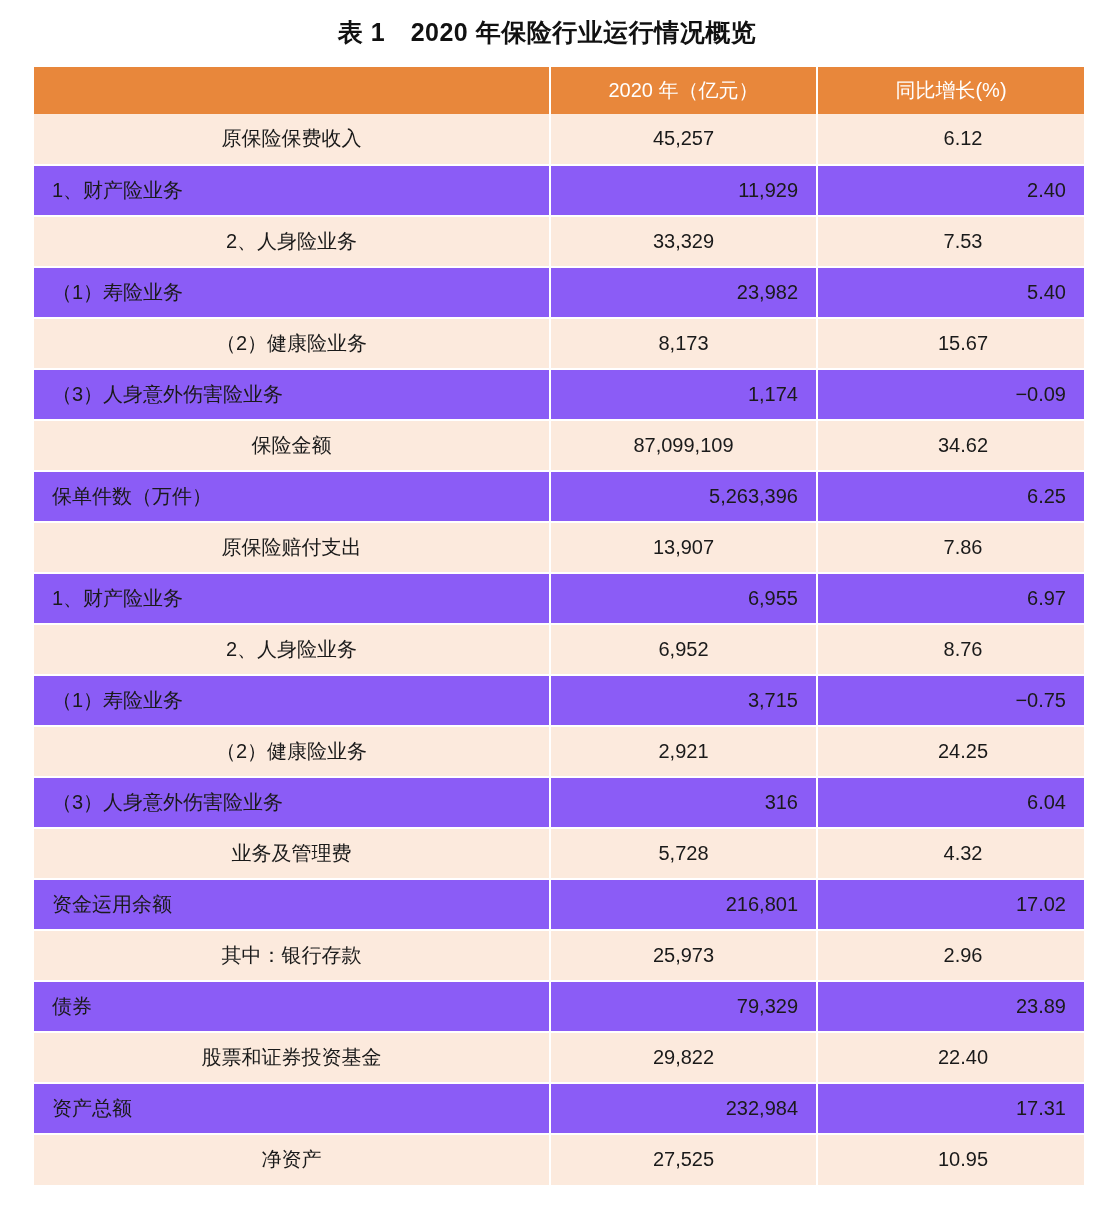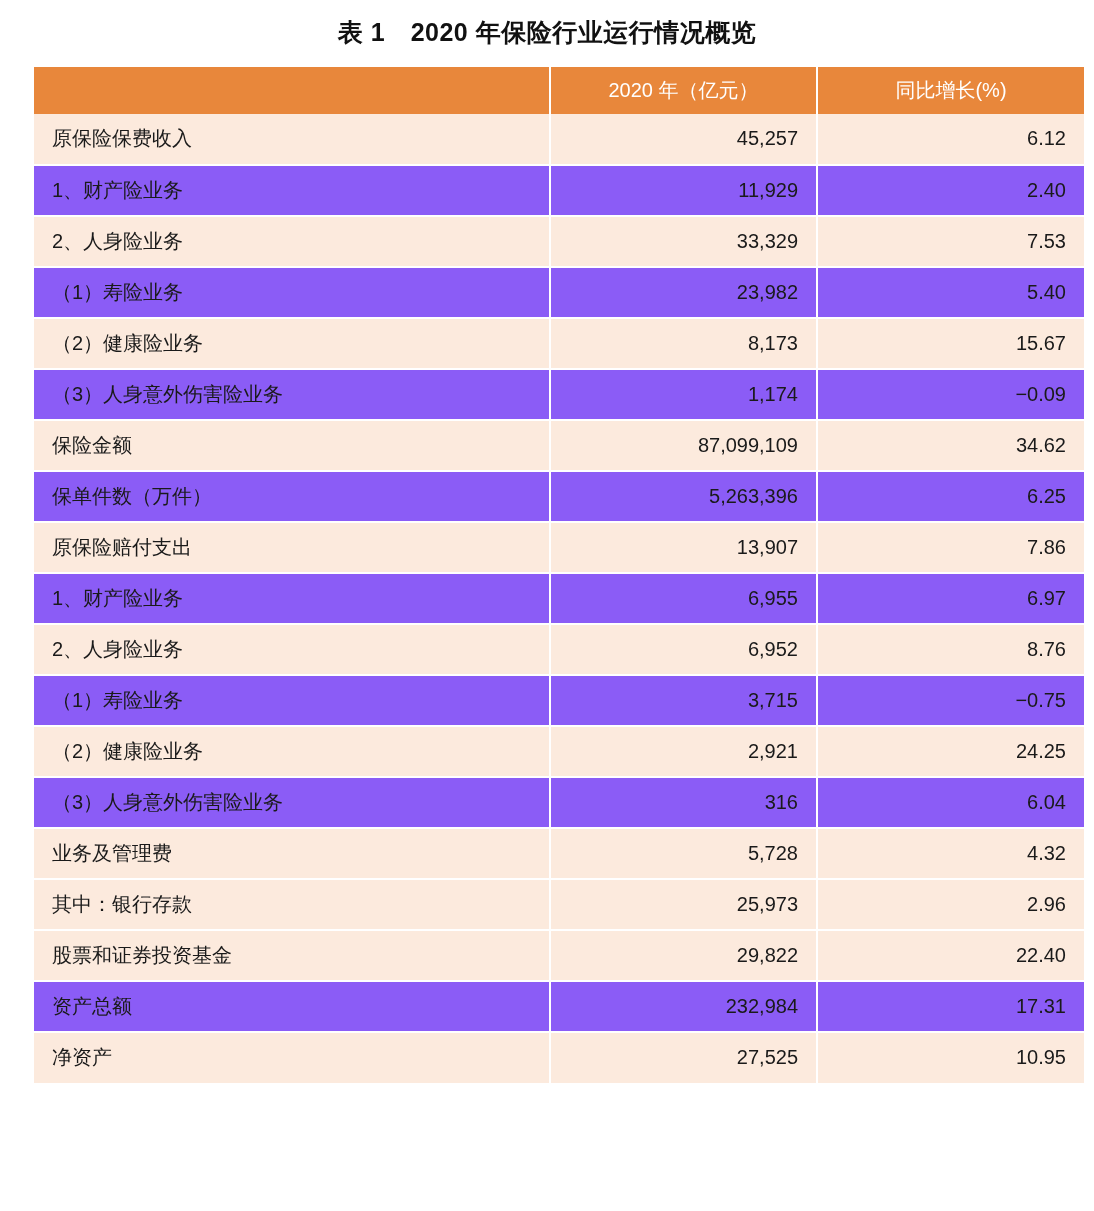--- a/index.html
+++ b/index.html
@@ -60,21 +60,21 @@
     font-size: 20px;
     padding: 0 18px;
     box-sizing: border-box;
     border-right: 2px solid #ffffff;
     border-bottom: 2px solid #ffffff;
     white-space: nowrap;
   }
   table.data-table tbody td:last-child { border-right: none; padding-left: 42px; }
   table.data-table tbody tr:last-child td { border-bottom: none; }
 
-  tbody tr.odd td { background: #FCEADD; }
+  tbody tr.odd td { background: #FCEADD; text-align: center; }
   tbody tr.even td { background: #8b5cf6; }
 
   td.label { text-align: left; }
   td.num { text-align: right; }
 
   .ind0 { padding-left: 16px; }
   .ind1 { padding-left: 36px; }
   .ind2 { padding-left: 56px; }
   .ind3 { padding-left: 92px; }
 </style>
@@ -167,25 +167,35 @@
         <tr class="even">
           <td class="label ind1">（3）人身意外伤害险业务</td>
           <td class="num">316</td>
           <td class="num">6.04</td>
         </tr>
         <tr class="odd">
           <td class="label ind0">业务及管理费</td>
           <td class="num">5,728</td>
           <td class="num">4.32</td>
         </tr>
+        <tr class="even">
+          <td class="label ind0">资金运用余额</td>
+          <td class="num">216,801</td>
+          <td class="num">17.02</td>
+        </tr>
         <tr class="odd">
           <td class="label ind0">其中：银行存款</td>
           <td class="num">25,973</td>
           <td class="num">2.96</td>
         </tr>
+        <tr class="even">
+          <td class="label ind2">债券</td>
+          <td class="num">79,329</td>
+          <td class="num">23.89</td>
+        </tr>
         <tr class="odd">
           <td class="label ind3">股票和证券投资基金</td>
           <td class="num">29,822</td>
           <td class="num">22.40</td>
         </tr>
         <tr class="even">
           <td class="label ind0">资产总额</td>
           <td class="num">232,984</td>
           <td class="num">17.31</td>
         </tr>

